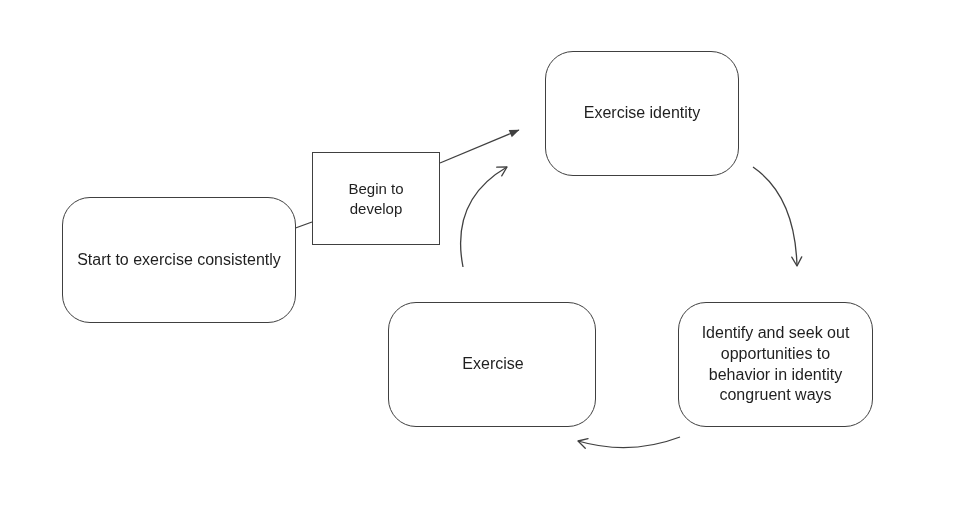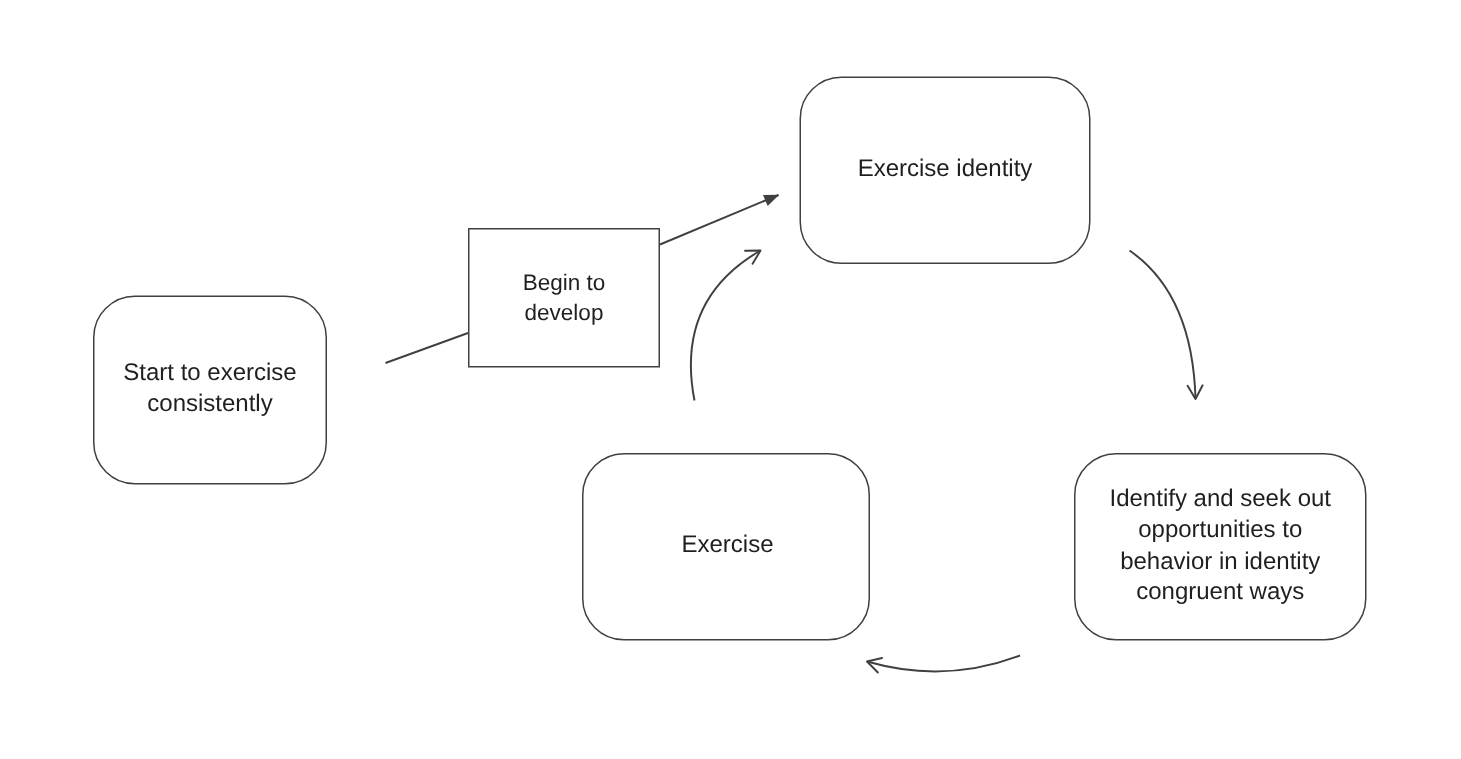--- a/index.html
+++ b/index.html
@@ -33,25 +33,25 @@
     justify-content: center;
     text-align: center;
     color: #1f1f1f;
     font-size: 16px;
     line-height: 1.3;
     padding: 6px 10px;
   }
   .node.rounded { border-radius: 28px; }
   .node.rect    { border-radius: 0; font-size: 15px; }
 
-  #node-start    { left: 62px;  top: 197px; width: 156px; height: 126px; }
+  #node-start    { left: 62px;  top: 197px; width: 234px; height: 126px; }
   #node-begin    { left: 312px; top: 152px; width: 128px; height: 93px;  }
-  #node-identity { left: 533px; top: 51px;  width: 194px; height: 125px; }
-  #node-identify { left: 716px; top: 302px; width: 195px; height: 125px; }
-  #node-exercise { left: 388px; top: 302px; width: 192px; height: 125px; padding-left: 12px; }
+  #node-identity { left: 545px; top: 51px;  width: 194px; height: 125px; }
+  #node-identify { left: 678px; top: 302px; width: 195px; height: 125px; }
+  #node-exercise { left: 388px; top: 302px; width: 208px; height: 125px; padding-left: 12px; }
 </style>
 </head>
 <body>
 
 <div class="canvas">
 
   <svg class="connector-layer" width="974" height="506" viewBox="0 0 974 506" xmlns="http://www.w3.org/2000/svg">
     <defs>
       <marker id="filledHead" markerUnits="userSpaceOnUse" markerWidth="14" markerHeight="12" refX="9.5" refY="5" orient="auto" style="overflow:visible">
         <path d="M0,1 L10,5 L0,9 Z" fill="#404040"></path>

